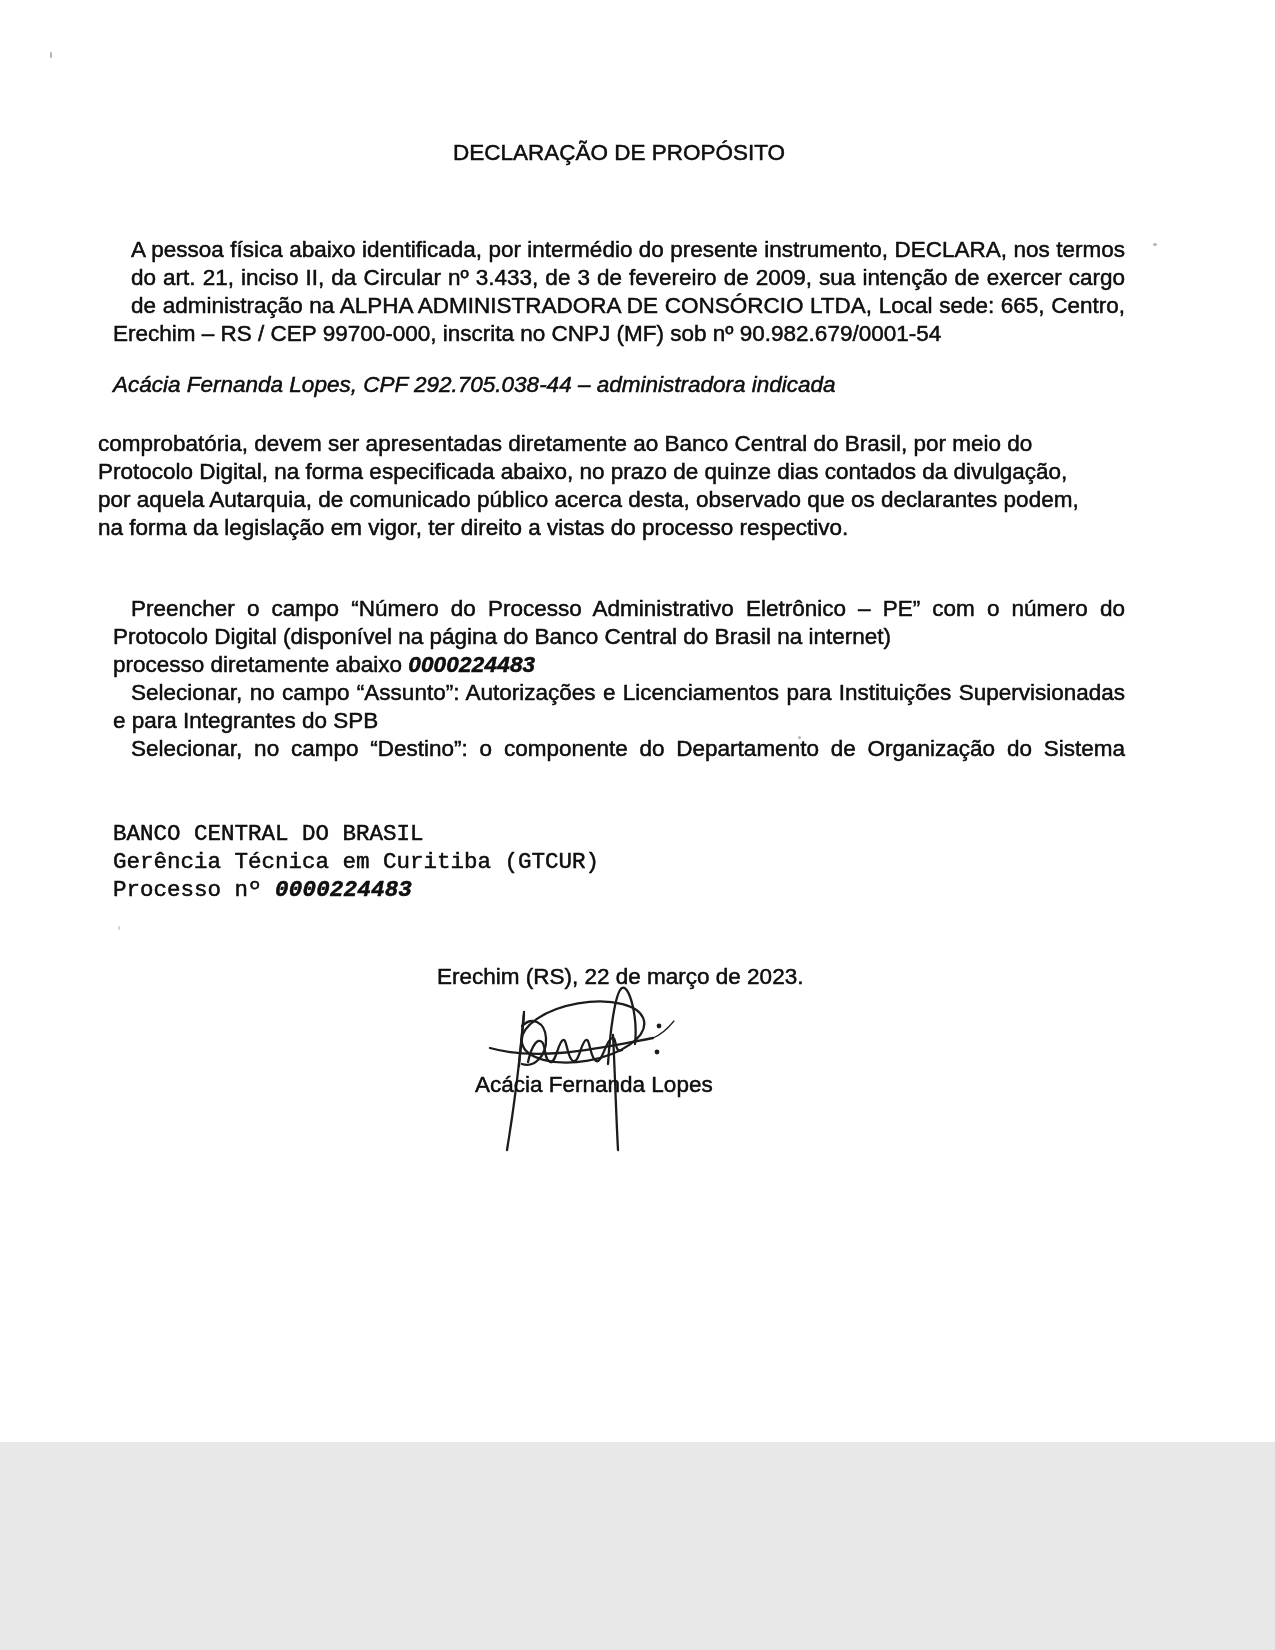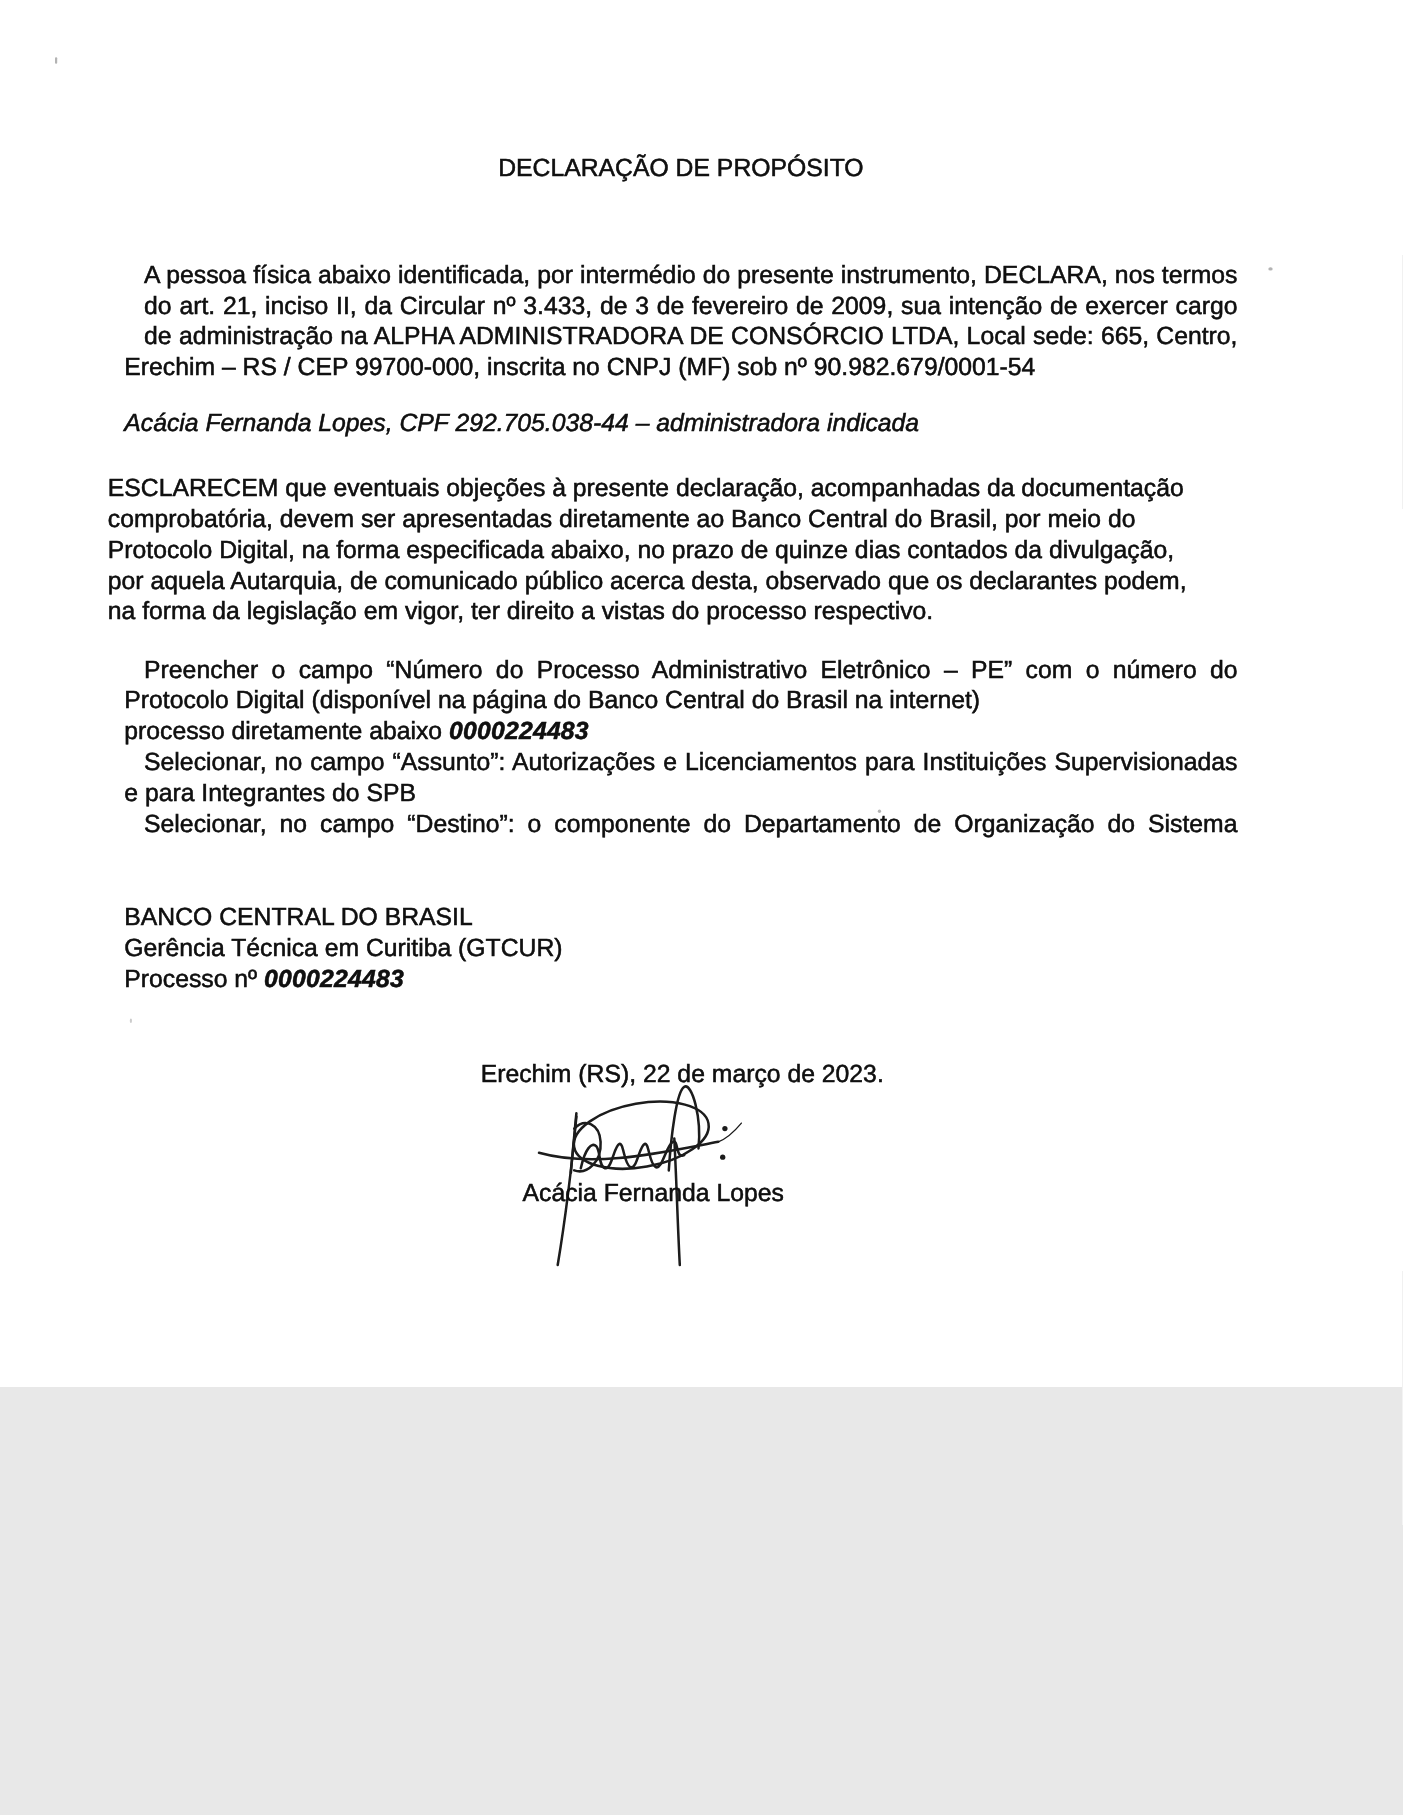--- a/index.html
+++ b/index.html
@@ -1,18 +1,18 @@
 <!DOCTYPE html>
 <html><head>
 <meta charset="utf-8">
 <style>
   html,body { margin:0; padding:0; background:#e8e8e8; }
   .page {
     position:relative;
-    width:1275px; height:1261px;
+    width:1275px; height:1442px;
     background:#ffffff;
     font-family:"Liberation Sans","DejaVu Sans",sans-serif;
     color:#101010;
     overflow:hidden;
     -webkit-text-stroke:0.45px #101010;
     text-shadow:0 0 0.5px rgba(0,0,0,0.35);
   }
   .blk { position:absolute; font-size:22.5px; line-height:28px; }
   .line { min-height:28px; }
   .just { text-align:justify; text-align-last:justify;margin-left:18px; }
@@ -32,37 +32,36 @@
   <div class="blk" style="left:113px; top:236px; width:1012px;">
     <div class="line just">A pessoa física abaixo identificada, por intermédio do presente instrumento, DECLARA, nos termos</div>
     <div class="line just">do art. 21, inciso II, da Circular nº 3.433, de 3 de fevereiro de 2009, sua intenção de exercer cargo</div>
     <div class="line just">de administração na ALPHA ADMINISTRADORA DE CONSÓRCIO LTDA, Local sede: 665, Centro,</div>
     <div class="line">Erechim – RS / CEP 99700-000, inscrita no CNPJ (MF) sob nº 90.982.679/0001-54</div>
   </div>
 
   <div class="blk" style="left:113px; top:371px; width:1012px;font-style:italic;">Acácia Fernanda Lopes, CPF 292.705.038-44 – administradora indicada</div>
 
   <div class="blk" style="left:98px; top:430px; width:1040px;">
-    <div class="line">ESCLARECEM que eventuais objeções à presente declaração, acompanhadas da documentação</div>
     <div class="line">comprobatória, devem ser apresentadas diretamente ao Banco Central do Brasil, por meio do</div>
     <div class="line">Protocolo Digital, na forma especificada abaixo, no prazo de quinze dias contados da divulgação,</div>
     <div class="line">por aquela Autarquia, de comunicado público acerca desta, observado que os declarantes podem,</div>
     <div class="line">na forma da legislação em vigor, ter direito a vistas do processo respectivo.</div>
   </div>
 
   <div class="blk" style="left:113px; top:595px; width:1012px;">
     <div class="line just">Preencher o campo “Número do Processo Administrativo Eletrônico – PE” com o número do</div>
     <div class="line">Protocolo Digital (disponível na página do Banco Central do Brasil na internet)</div>
     <div class="line"><span>processo diretamente abaixo </span><span class="pnum">0000224483</span></div>
     <div class="line just">Selecionar, no campo “Assunto”: Autorizações e Licenciamentos para Instituições Supervisionadas</div>
     <div class="line">e para Integrantes do SPB</div>
     <div class="line just">Selecionar, no campo “Destino”: o componente do Departamento de Organização do Sistema</div>
   </div>
 
-  <div class="blk" style="left:113px; top:820px; width:1012px;">
+  <div class="blk" style="left:113px; top:820px; width:1012px;font-family:Liberation Mono, monospace;">
     <div class="line">BANCO CENTRAL DO BRASIL</div>
     <div class="line">Gerência Técnica em Curitiba (GTCUR)</div>
     <div class="line"><span>Processo nº </span><span class="pnum">0000224483</span></div>
   </div>
 
   <div class="blk" style="left:437px; top:963px;">Erechim (RS), 22 de março de 2023.</div>
 
   <div class="sig">
     <svg viewBox="0 0 230 185" xmlns="http://www.w3.org/2000/svg" fill="none" stroke="#1c1c1c" stroke-width="2.3" stroke-linecap="round">
 

